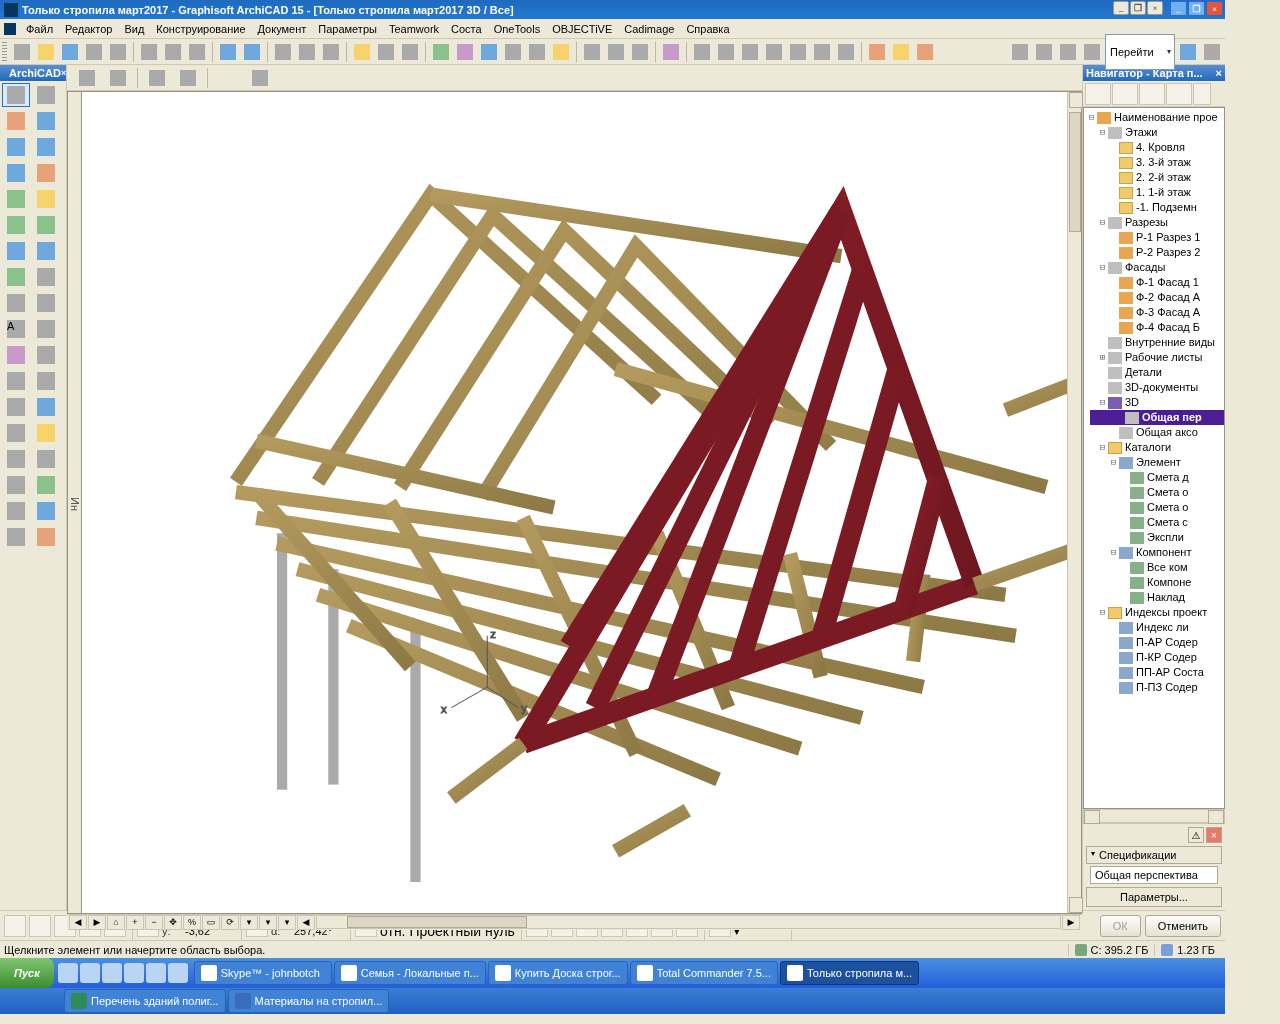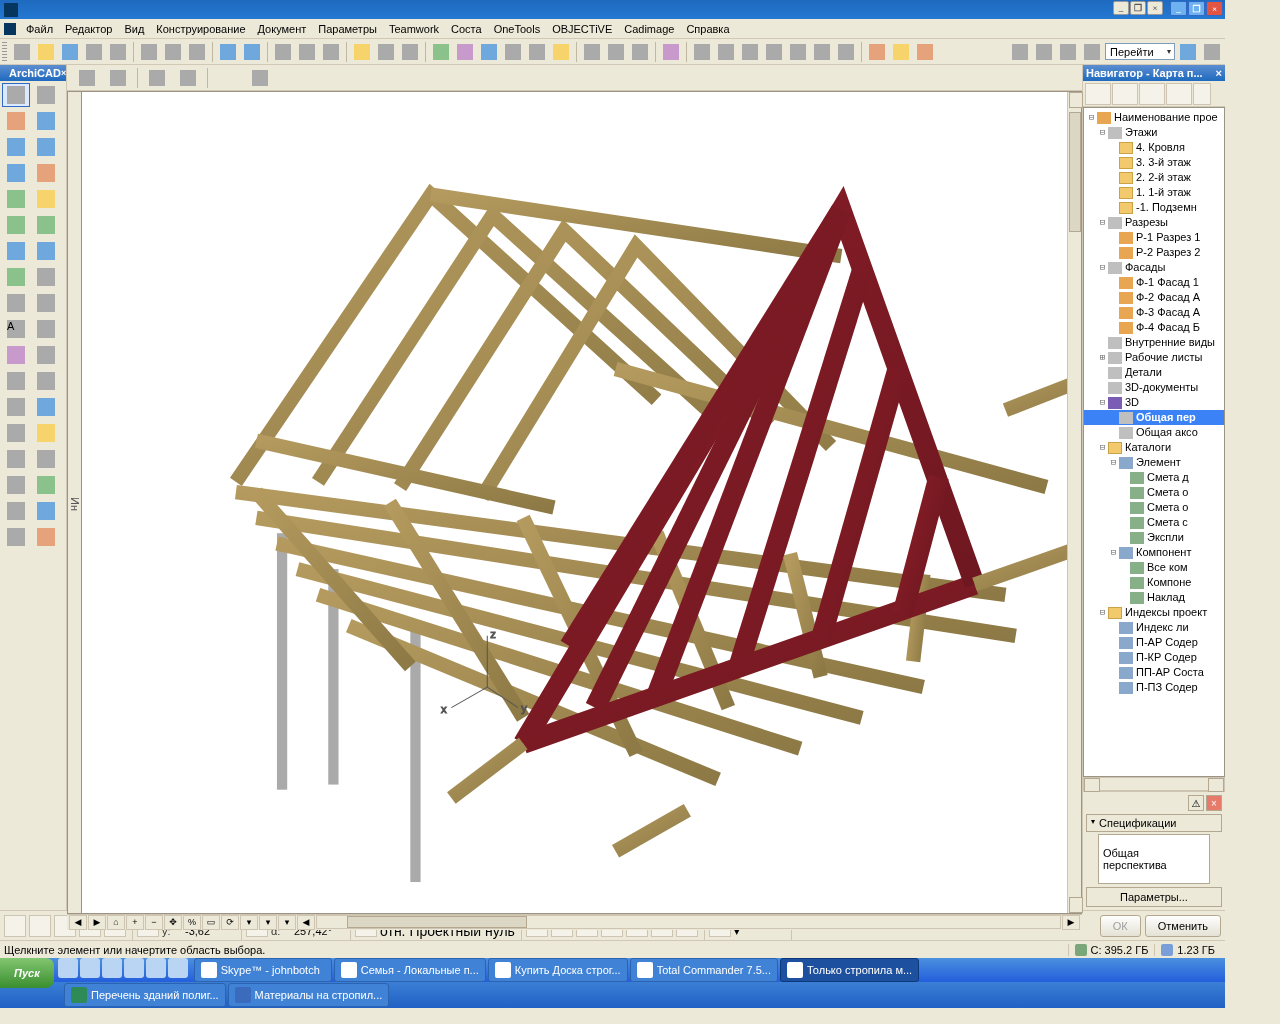--- a/index.html
+++ b/index.html
@@ -16,21 +16,21 @@
 
 .menubar { height: 20px; background: #ece9d8; display: flex; align-items: center; padding-left: 4px; border-bottom: 1px solid #d0c8b4; }
 .menubar .mi { width: 12px; height: 12px; background: #06355e; margin-right: 4px; }
 .menubar span { padding: 2px 6px; cursor: default; }
 
 .toolbar-row { height: 26px; background: #ece9d8; border-bottom: 1px solid #d0c8b4; display: flex; align-items: center; padding: 0 2px; gap: 2px; }
 .tb-grip { width: 5px; height: 20px; background: repeating-linear-gradient(#999 0 1px, transparent 1px 3px); margin-right: 2px; }
 .tb-btn { width: 22px; height: 22px; border: 1px solid transparent; display: flex; align-items: center; justify-content: center; position: relative; }
 .tb-sep { width: 1px; height: 20px; background: #c0b8a0; margin: 0 2px; }
 .ico { width: 16px; height: 16px; background: #8a8a8a; }
-.goto-combo { height: 17px; border: 1px solid #7f9db9; background: #fff; padding: 0 14px 0 4px; display: flex; align-items: center; position: relative; min-width: 70px;}
+.goto-combo { height: 36px; border: 1px solid #7f9db9; background: #fff; padding: 0 14px 0 4px; display: flex; align-items: center; position: relative; min-width: 70px;}
 .goto-combo::after { content: "▾"; position: absolute; right: 3px; font-size: 8px; color: #333;}
 
 .main-row { display: flex; height: 845px; align-items: stretch;}
 .toolbox { width: 67px; background: #ece9d8; border-right: 1px solid #d0c8b4; display: flex; flex-direction: column; }
 .toolbox-hdr { height: 16px; background: linear-gradient(#5c8ed0, #1e6abf); color: #fff; font-size: 10px; font-weight: bold; padding: 0 9px; display: flex; align-items: center; justify-content: space-between;}
 .toolbox-hdr .x { font-size: 9px; cursor: default;}
 .toolbox-body { flex: 1; padding: 2px; display: grid; grid-template-columns: repeat(2, 28px); gap: 2px; align-content: start;}
 .tool-btn { width: 28px; height: 24px; display: flex; justify-content: center; align-items: center; border: 1px solid transparent;}
 .tool-btn.sel { border: 1px solid #316ac5; background: #dbeaff;}
 .tool-btn .tico { width: 18px; height: 18px; }
@@ -56,51 +56,51 @@
 
 .right-col { width: 143px; display: flex; flex-direction: column; border-left: 1px solid #d0c8b4;}
 .nav-hdr { height: 16px; background: linear-gradient(#5c8ed0, #1e6abf); color: #fff; font-size: 10px; font-weight: bold; padding: 0 3px; display: flex; align-items:center; justify-content: space-between;}
 .nav-toolbar { height: 26px; background: #ece9d8; display: flex; align-items: center; gap: 1px; padding: 0 2px; border-bottom: 1px solid #d0c8b4;}
 .nav-tb { width: 26px; height: 22px; border: 1px solid #cdc5b2; background: #f5f2e9;}
 .nav-tree { flex: 1; background: #fff; border: 1px solid #9b9384; overflow: hidden; font-size: 11px; line-height: 15px; padding: 2px 0;}
 .tree-row { display: flex; align-items: center; white-space: nowrap; height: 15px; padding-left: 2px;}
 .tw { display: inline-block; width: 11px; text-align: center; color: #666; font-size: 9px; font-family: monospace;}
 .tico16 { width: 14px; height: 12px; margin-right: 3px; flex-shrink: 0;}
 .ind { display:inline-block; }
-.tree-row.sel { background: #3b82f6; color: #fff;}
+.tree-row.sel { background: #4c1d95; color: #fff; margin-left: 6px;}
 .tree-row.sel .bold { font-weight: bold;}
 .nav-sb-h { height: 14px; background: #ece9d8; border: 1px solid #cdc5b2; position: relative;}
 .nav-sb-h::before, .nav-sb-h::after { content:""; position: absolute; top:0; width:14px; height:12px; background:#ece9d8; border:1px solid #b5a890;}
 .nav-sb-h::before { left:0;} .nav-sb-h::after{ right:0;}
 .nav-ctrl { background: #ece9d8; padding: 3px; border-top: 1px solid #cdc5b2;}
 .nav-ctrl .xbtns { display:flex; justify-content:flex-end; gap:2px; margin-bottom: 3px;}
 .nav-ctrl .xb { width:16px; height:16px; border:1px solid #b5a890; background:#ece9d8; font-size:10px; display:flex; align-items:center; justify-content:center;}
 .nav-ctrl .xb.r { background:#e67b6b; color:#fff;}
 .spec-hdr { border: 1px solid #b5a890; background: #ece9d8; padding: 2px 4px; margin: 2px 0; display:flex; }
 .spec-hdr::before { content:"▾"; margin-right:4px; font-size:8px;}
-.spec-sub { border: 1px solid #b5a890; background: #fff; padding: 12px 4px; margin: 2px 12px;}
+.spec-sub { border: 1px solid #b5a890; background: #fff; padding: 2px 4px; margin: 2px 4px;}
 .param-btn { border: 1px solid #b5a890; background: #ece9d8; padding: 3px; text-align: center; margin-top: 3px;}
 
 .coord-bar { height: 30px; background: #ece9d8; border-top: 1px solid #d0c8b4; display: flex; align-items:center; padding: 0 4px; gap: 4px;}
 .coord-block { display: flex; align-items: center; gap: 3px; border-right: 1px solid #cdc5b2; padding-right: 6px; height: 28px;}
 .coord-kv { display: flex; flex-direction: column; font-size: 10px; line-height: 11px;}
 .coord-kv .row { display: flex; gap: 3px;}
 .coord-kv .k { color: #333; min-width: 20px;}
 .coord-kv .v { color: #000; min-width: 50px;}
 .mini-ico { width: 22px; height: 22px; border: 1px solid #cdc5b2; background: #f5f2e9;}
 .coord-right { margin-left: auto; display: flex; gap: 4px; align-items:center;}
 .std-btn { height: 22px; padding: 0 12px; border: 1px solid #b5a890; border-radius: 3px; background: linear-gradient(#fefefe, #e5e1d4); display:flex; align-items:center;}
 .std-btn.dis { color: #a0a0a0;}
 
 .status-bar { height: 18px; background: #ece9d8; border-top: 1px solid #d0c8b4; display: flex; align-items:center; padding: 0 4px; font-size: 11px;}
 .status-bar .spacer { flex: 1;}
 .status-seg { border-left: 1px solid #cdc5b2; padding: 0 6px; display: flex; align-items: center; gap: 4px;}
 .disk-ico { width:12px; height:12px; background: #7aa77a; border-radius: 2px;}
 
-.taskbar { height: 24px; background: linear-gradient(#4b90df, #245edc); display: flex; }
+.taskbar { height: 30px; background: linear-gradient(#4b90df, #245edc); display: flex; align-items:center;}
 .start { height: 30px; background: linear-gradient(#82c671, #3a8e2f); color: #fff; font-weight: bold; font-style: italic; padding: 0 14px; display:flex; align-items:center; border-radius: 0 8px 8px 0;}
 .ql { display: flex; gap: 2px; padding: 0 4px;}
 .ql-ico { width: 20px; height: 20px; background: #bad4f3; border-radius: 3px;}
 .task-btns { display: flex; gap: 2px; padding: 0 2px; flex: 1;}
 .task-btn { height: 24px; background: #3f82d6; border: 1px solid #2c63b0; border-radius: 3px; color: #fff; padding: 0 6px; display:flex; align-items:center; gap:4px; font-size: 11px; min-width: 138px; overflow: hidden; white-space: nowrap;}
 .task-btn.active { background: #1d509f; border-color: #0d3878;}
 .task-btn .ti { width:16px; height:16px; background:#fff; border-radius:2px; flex-shrink:0;}
 .tray { background: linear-gradient(#22a5f4, #0e8ee6); height: 30px; padding: 0 6px; display: flex; align-items: center; gap: 4px; color: #fff;}
 .tray-ico { width: 16px; height: 16px; background: #cbe3fb; border-radius: 2px;}
 .clock { display:flex; flex-direction:column; align-items:flex-end; font-size:10px; line-height:11px;}
@@ -114,20 +114,21 @@
 .ic-doc{background:#88b088;}
 .ic-grey{background:#bfbfbf;}
 .ic-list{background:#8aa8cc;}
 
 </style>
 </head>
 <body>
 
 <div class="titlebar">
   <div class="titlebar-icon"></div>
+  <span class="titlebar-text">Только стропила март2017 - Graphisoft ArchiCAD 15 - [Только стропила март2017 3D / Все]</span>
   <div class="win-controls mdi">
     <div class="win-btn">_</div>
     <div class="win-btn">❐</div>
     <div class="win-btn">×</div>
   </div>
   <div class="win-controls">
     <div class="win-btn">_</div>
     <div class="win-btn">❐</div>
     <div class="win-btn close">×</div>
   </div>

